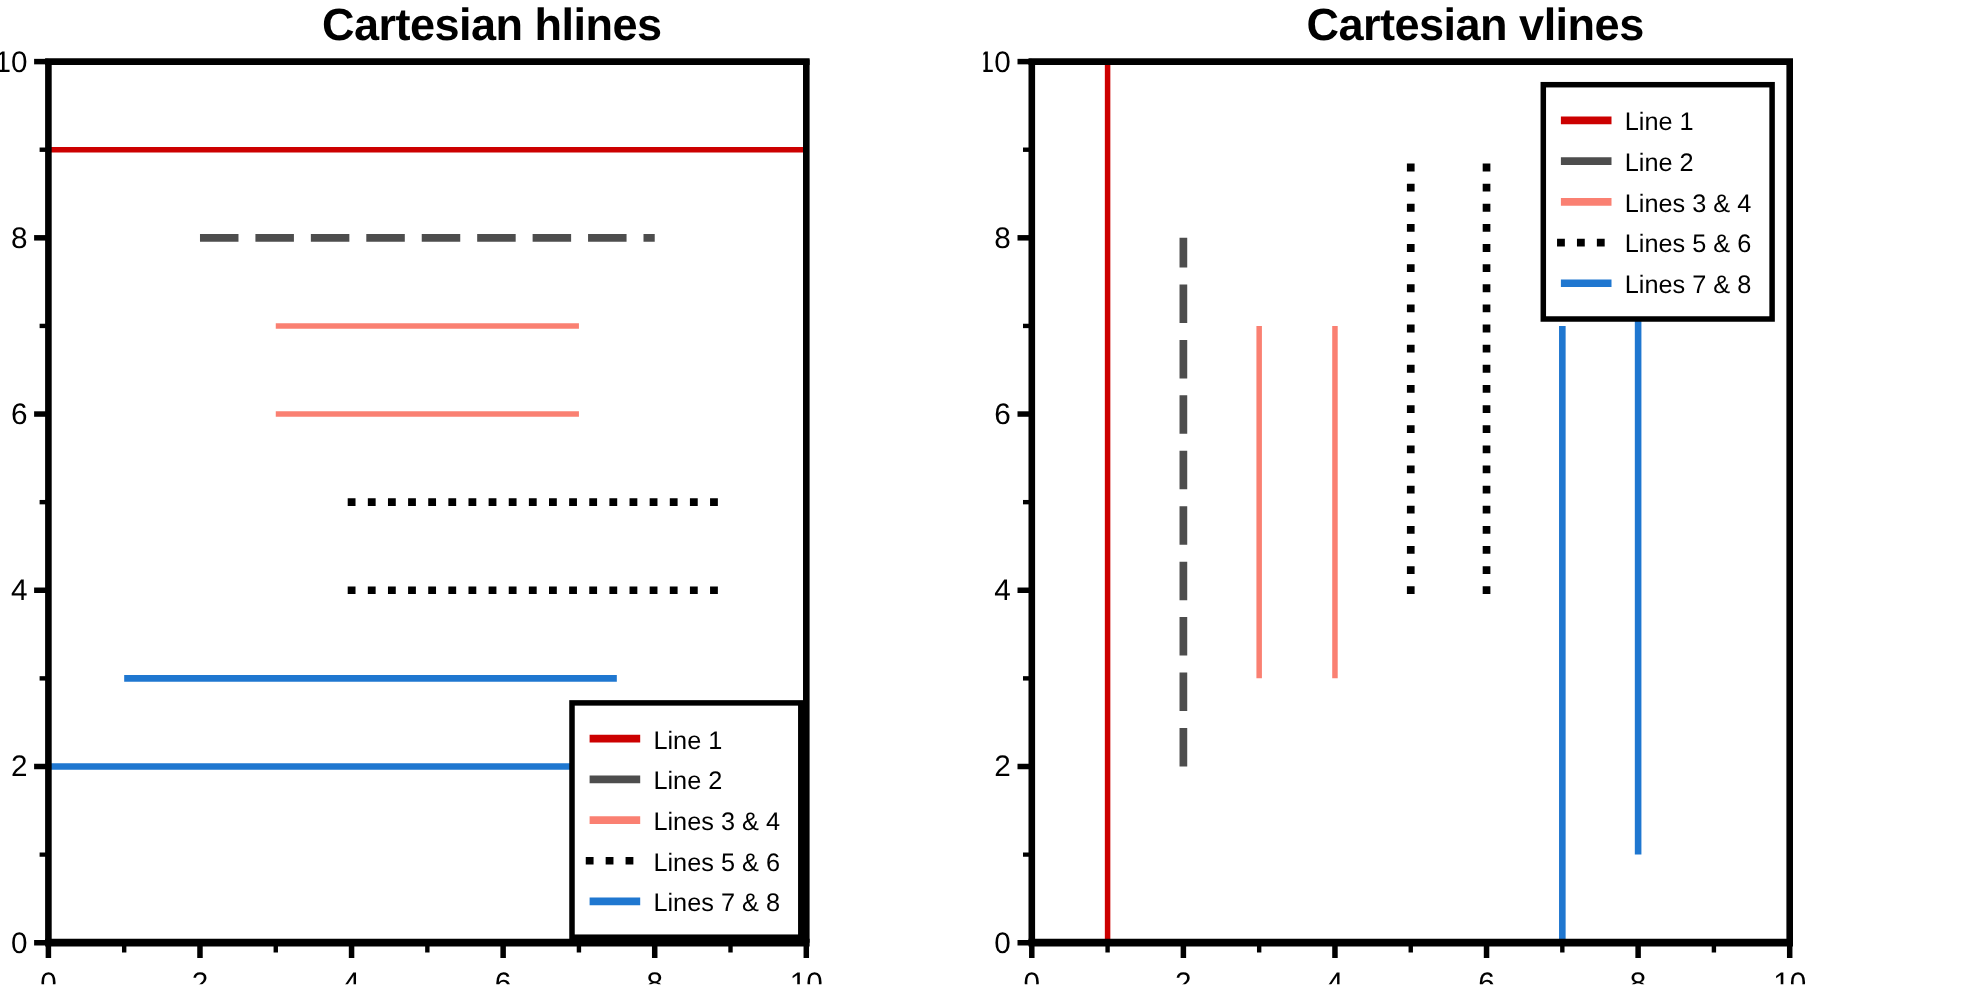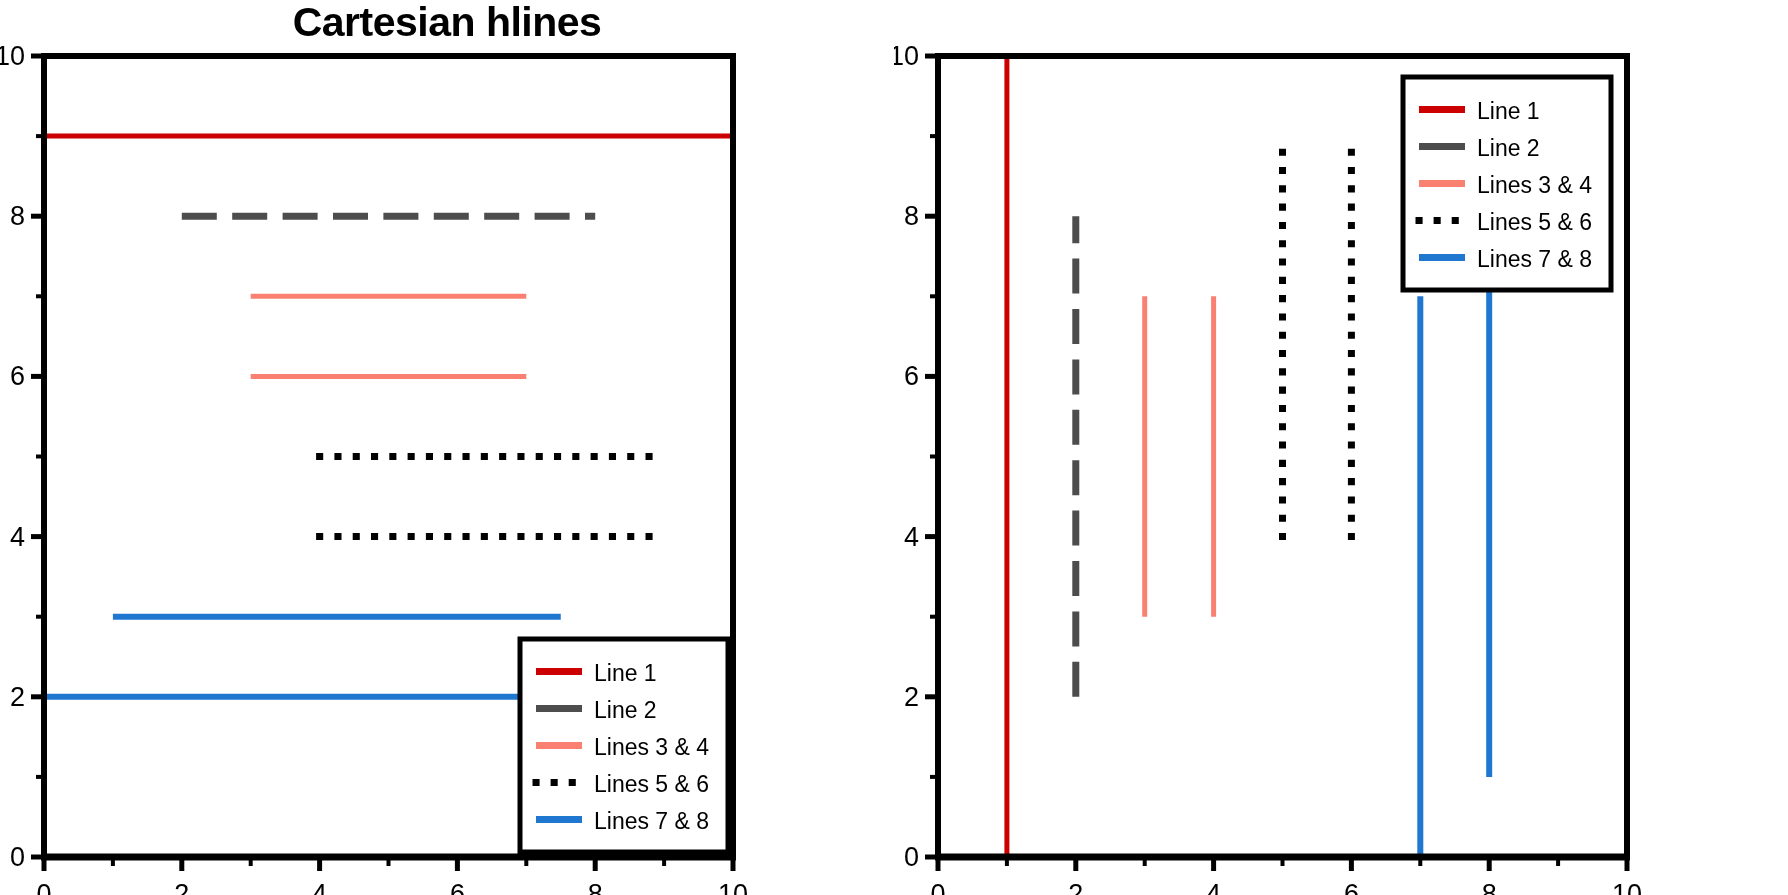--- a/index.html
+++ b/index.html
@@ -92,20 +92,21 @@
           <text x="594" y="754.5" class="legend-label">Lines 3 &amp; 4</text>
           <line x1="536" y1="782.5" x2="582" y2="782.5" stroke="#000000" stroke-width="7" stroke-dasharray="0.1,18" stroke-linecap="square"></line>
           <text x="594" y="791.5" class="legend-label">Lines 5 &amp; 6</text>
           <line x1="536" y1="819.5" x2="582" y2="819.5" stroke="#1f77d0" stroke-width="7"></line>
           <text x="594" y="828.5" class="legend-label">Lines 7 &amp; 8</text>
         </g>
       </svg>
   </div>
 
   <div class="panel right">
+    <div class="chart-title">Cartesian vlines</div>
     <svg class="plot-svg" id="svg-vlines" width="894" height="895">
         <g>
           <line x1="112.9" y1="857" x2="112.9" y2="56" stroke="#cc0000" stroke-width="5"></line>
           <line x1="181.8" y1="696.8" x2="181.8" y2="216.19999999999993" stroke="#4d4d4d" stroke-width="7" stroke-dasharray="35,15.400000000000002" stroke-linecap="butt"></line>
           <line x1="250.7" y1="616.7" x2="250.7" y2="296.30000000000007" stroke="#fa8072" stroke-width="5"></line>
           <line x1="319.6" y1="616.7" x2="319.6" y2="296.30000000000007" stroke="#fa8072" stroke-width="5"></line>
           <line x1="388.5" y1="536.5999999999999" x2="388.5" y2="152.1199999999999" stroke="#000000" stroke-width="7" stroke-dasharray="0.1,18.2" stroke-linecap="square"></line>
           <line x1="457.4" y1="536.5999999999999" x2="457.4" y2="152.1199999999999" stroke="#000000" stroke-width="7" stroke-dasharray="0.1,18.2" stroke-linecap="square"></line>
           <line x1="526.3" y1="857" x2="526.3" y2="296.30000000000007" stroke="#1f77d0" stroke-width="6"></line>
           <line x1="595.2" y1="776.9" x2="595.2" y2="256.25" stroke="#1f77d0" stroke-width="6"></line>

